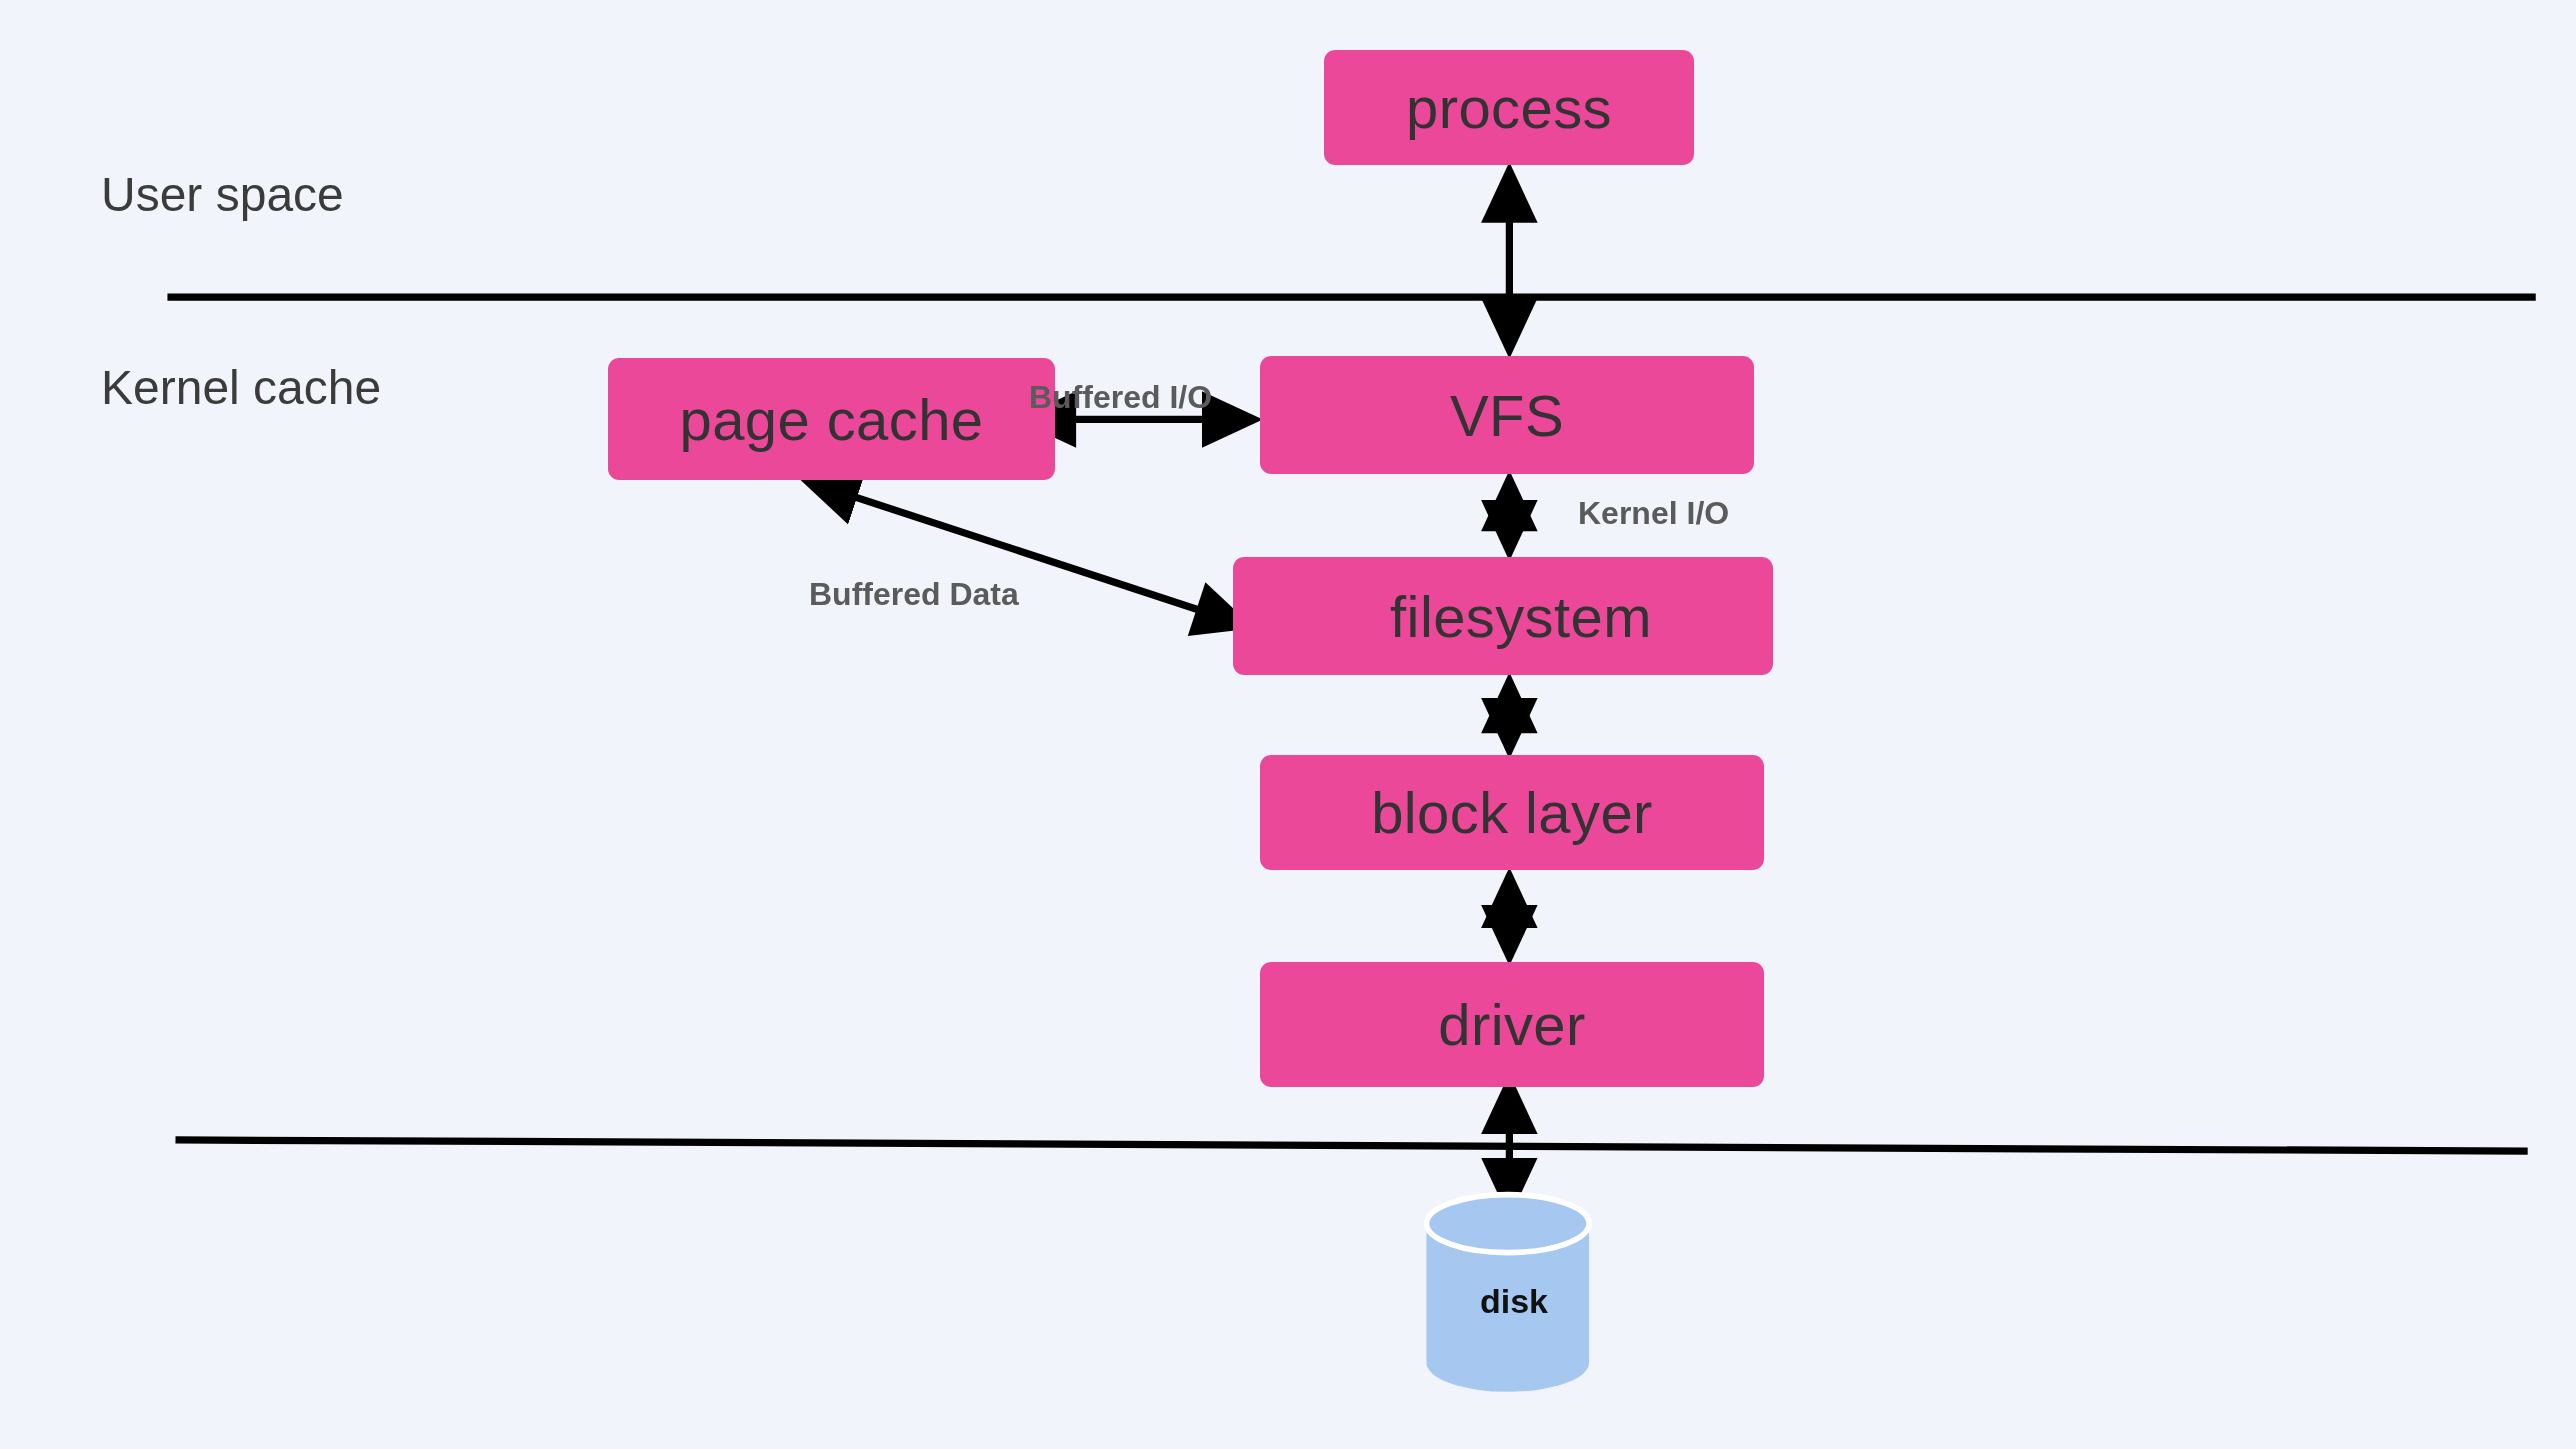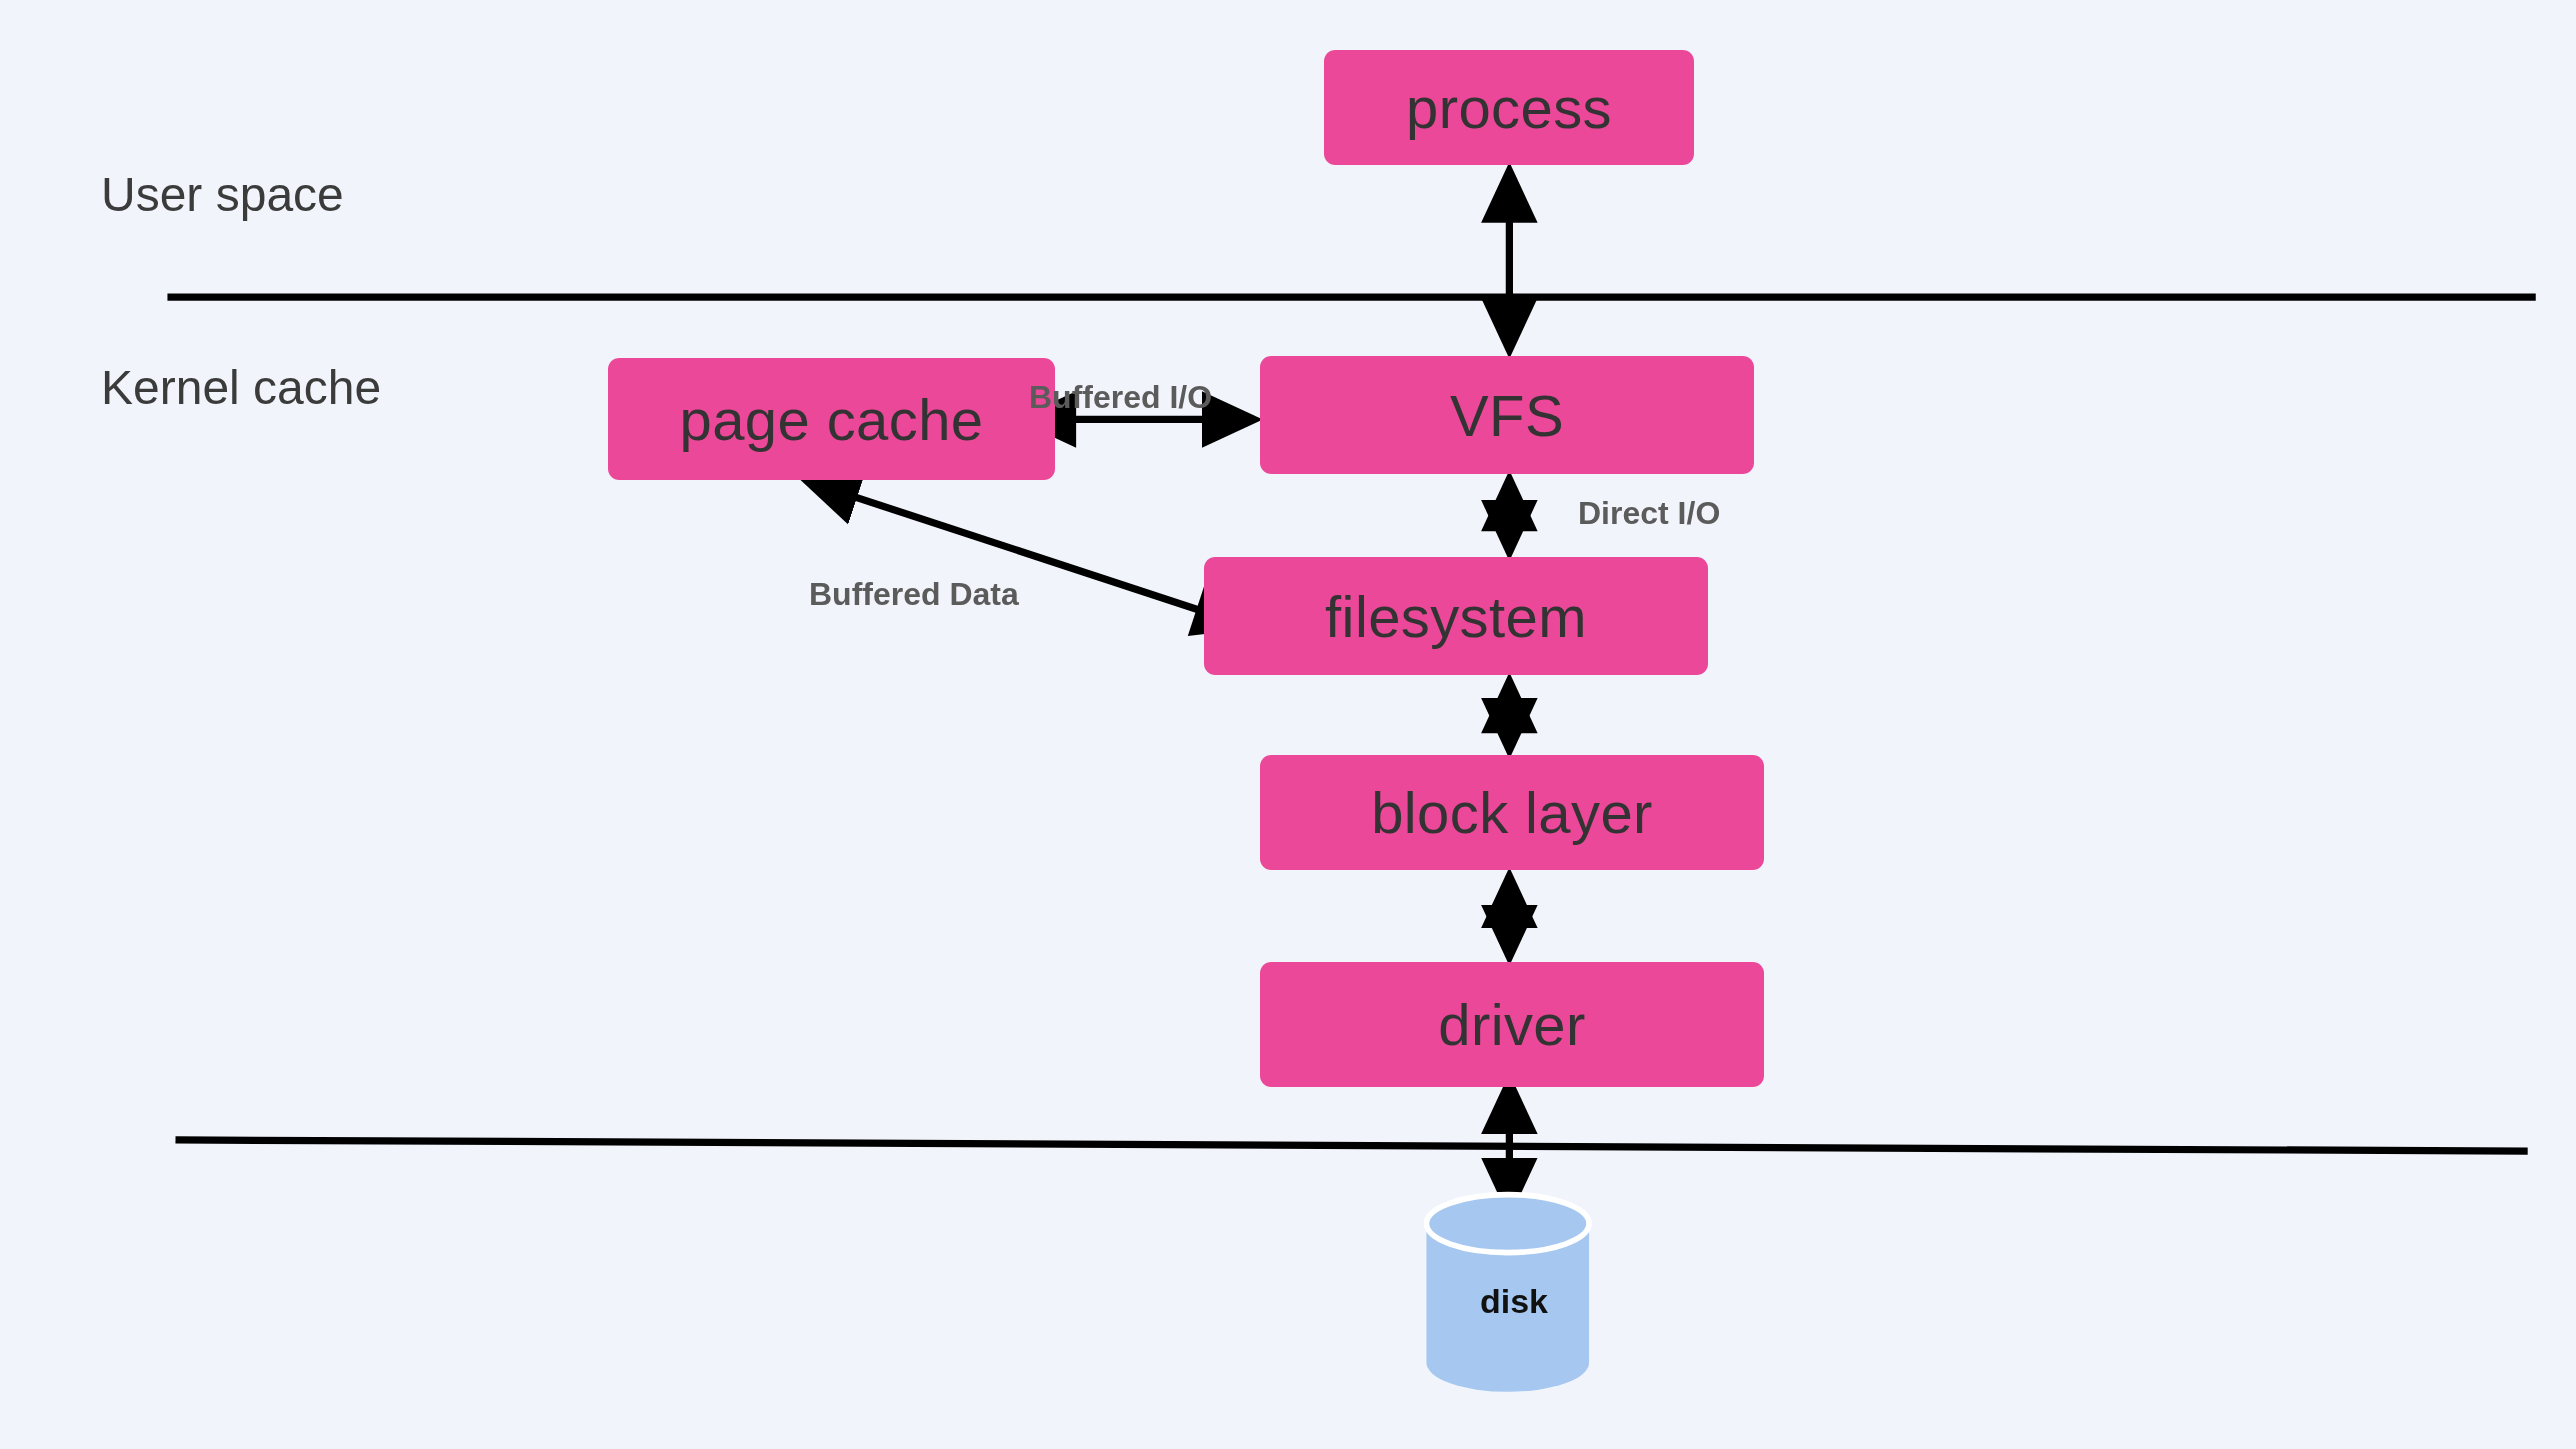--- a/index.html
+++ b/index.html
@@ -62,21 +62,21 @@
     color: #111111;
     font-family: "Liberation Sans", sans-serif;
     font-size: 34px;
     font-weight: bold;
     white-space: nowrap;
     z-index: 5;
   }
   #node-process   { left: 1324px; top: 50px;   width: 370px; height: 115px; font-size: 58px; }
   #node-pagecache { left: 608px;  top: 358px;  width: 447px; height: 122px; font-size: 58px; }
   #node-vfs       { left: 1260px; top: 356px;  width: 494px; height: 118px; font-size: 58px; }
-  #node-filesystem{ left: 1204px; top: 557px;  width: 504px; height: 118px; font-size: 58px; }
+  #node-filesystem{ left: 1233px; top: 557px;  width: 504px; height: 118px; font-size: 58px; padding-left: 36px; }
   #node-blocklayer{ left: 1260px; top: 755px;  width: 504px; height: 115px; font-size: 58px; text-align: right; }
   #node-driver    { left: 1260px; top: 962px; width: 504px; height: 125px; font-size: 58px; }
 </style>
 </head>
 <body>
 
 <div id="stage">
 
   <svg id="svg-layer" viewBox="0 0 3200 1800" xmlns="http://www.w3.org/2000/svg">
     <defs>
@@ -118,17 +118,17 @@
   <div class="node" id="node-process">process</div>
   <div class="node" id="node-pagecache">page cache</div>
   <div class="node" id="node-vfs">VFS</div>
   <div class="node" id="node-filesystem">filesystem</div>
   <div class="node" id="node-blocklayer">block layer</div>
   <div class="node" id="node-driver">driver</div>
 
   <div class="disk-label" style="left:1480px; top:1282px;">disk</div>
 
   <div class="edge-label" style="left:1029px; top:332px;margin-top:47px;">Buffered I/O</div>
-  <div class="edge-label" style="left:1578px; top:495px;">Direct I/O</div>
+  <div class="edge-label" style="left:1578px; top:495px;">Kernel I/O</div>
   <div class="edge-label" style="left:809px; top:576px;">Buffered Data</div>
 
 </div>
 
 
 </body></html>

